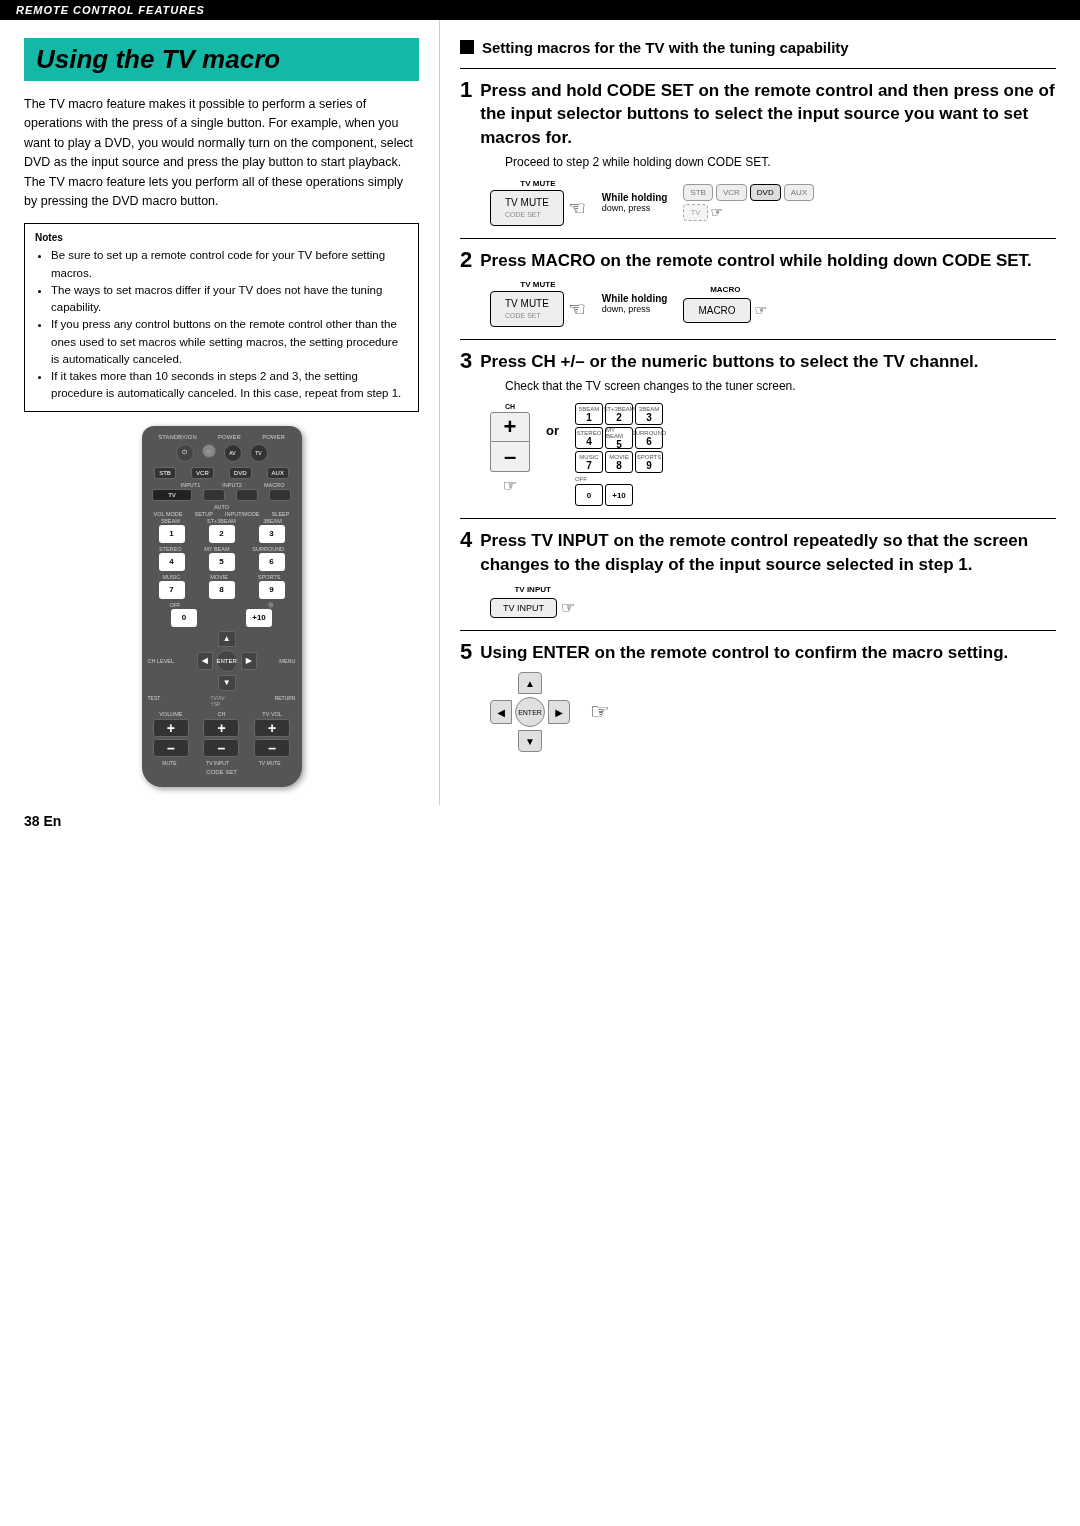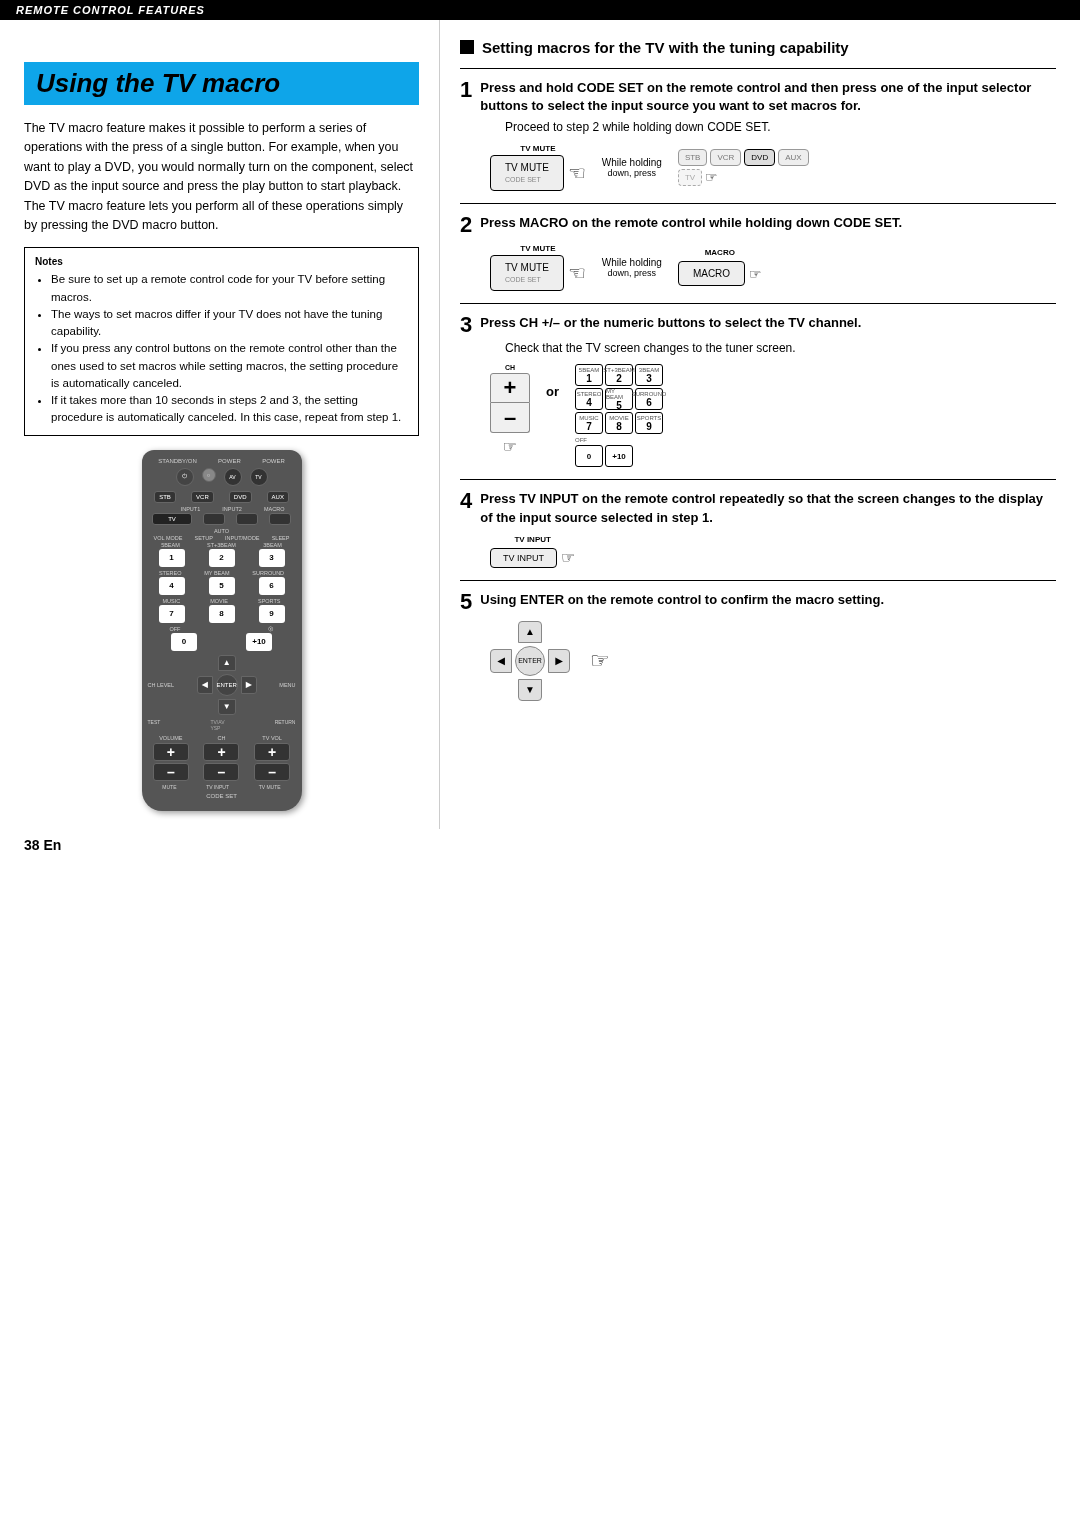--- a/index.html
+++ b/index.html
@@ -31,26 +31,25 @@
       border-right: 1px solid #ccc;
     }
     .right-col {
       flex: 1;
       padding: 18px 24px 18px 20px;
     }
     .page-title {
       font-size: 26px;
       font-style: italic;
       font-weight: bold;
-      background: #0ea5e9;
+      background: #14b8a6;
       padding: 6px 12px;
       margin-bottom: 14px;
       display: inline-block;
       width: 100%;
-      margin-top: 24px;
     }
     .intro-text {
       font-size: 12.5px;
       line-height: 1.55;
       margin-bottom: 12px;
     }
     .notes-box {
       border: 1.5px solid #000;
       padding: 8px 10px;
       margin-bottom: 14px;
@@ -264,21 +263,21 @@
       gap: 8px;
       margin-bottom: 4px;
     }
     .step-num {
       font-size: 22px;
       font-weight: bold;
       line-height: 1;
       flex-shrink: 0;
     }
     .step-text {
-      font-size: 13px;
+      font-size: 17px;
       font-weight: bold;
       line-height: 1.4;
     }
     .step-sub {
       font-size: 12px;
       margin-left: 45px;
       margin-bottom: 6px;
       line-height: 1.4;
     }
     .step-illustration {
@@ -305,26 +304,26 @@
       border: 1.5px solid #999;
       border-radius: 4px;
       padding: 3px 6px;
       font-size: 8px;
       background: #eee;
       color: #777;
       text-align: center;
     }
     .while-holding {
       font-size: 10px;
-      font-weight: normal;
+      font-weight: bold;
       text-align: center;
     }
     .while-holding-sub {
       font-size: 9px;
-      text-align: center;
+      text-align: left;
     }
     .illus-btn-dashed {
       border: 1.5px dashed #aaa;
       border-radius: 4px;
       padding: 3px 6px;
       font-size: 8px;
       background: #f5f5f5;
       color: #aaa;
       text-align: center;
     }

